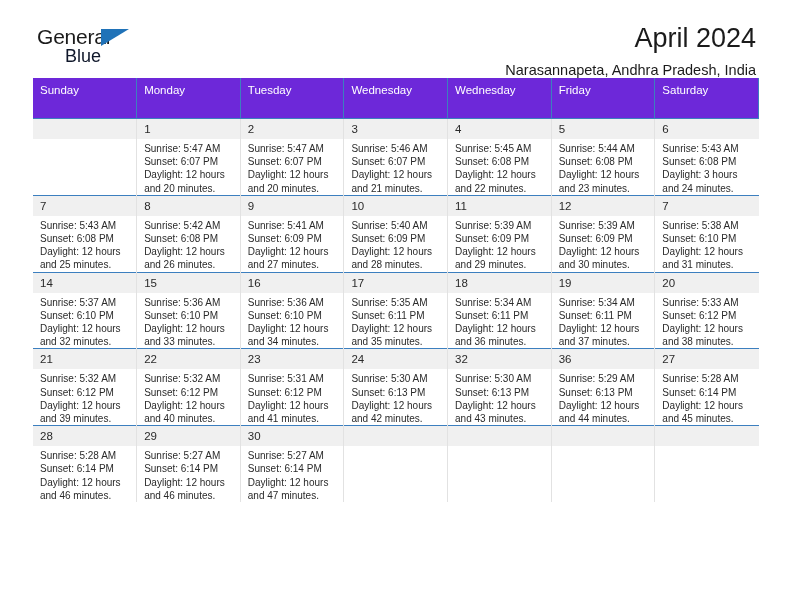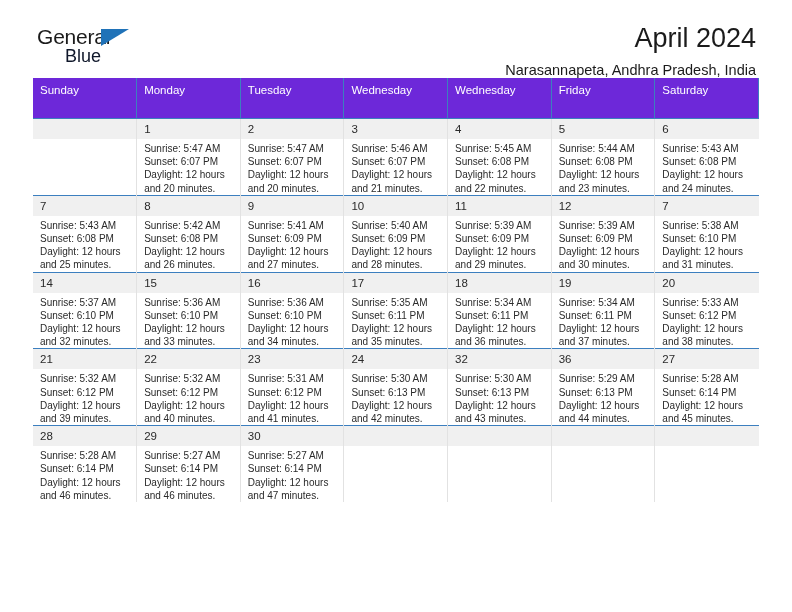--- a/index.html
+++ b/index.html
@@ -206,21 +206,21 @@
             <div>Sunrise: 5:44 AM</div>
             <div>Sunset: 6:08 PM</div>
             <div class="daylight-line">Daylight: 12 hours and 23 minutes.</div>
           </div>
         </td>
         <td>
           <div class="daynum">6</div>
           <div class="details">
             <div>Sunrise: 5:43 AM</div>
             <div>Sunset: 6:08 PM</div>
-            <div class="daylight-line">Daylight: 12 hours and 24 minutes.</div>
+            <div class="daylight-line">Daylight: 3 hours and 24 minutes.</div>
           </div>
         </td>
       </tr>
 
       <tr>
         <td>
           <div class="daynum">7</div>
           <div class="details">
             <div>Sunrise: 5:43 AM</div>
             <div>Sunset: 6:08 PM</div>

